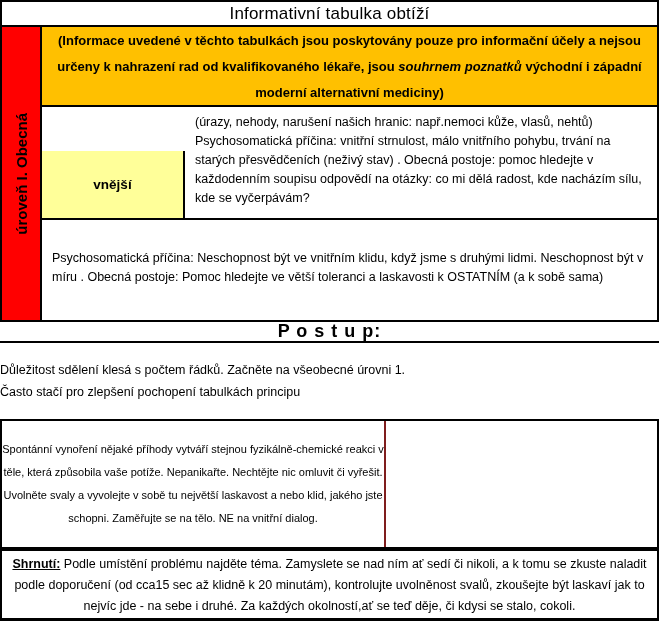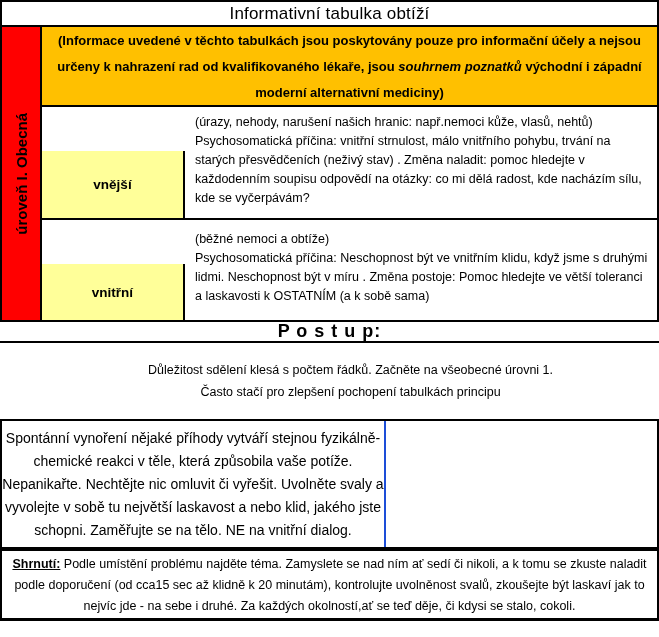--- a/index.html
+++ b/index.html
@@ -102,42 +102,41 @@
     font-weight: bold;
     font-size: 18px;
     letter-spacing: 1px;
   }
 
   
   .instruction-row {
     height: 76px;
     display: flex;
     flex-direction: column;
-    align-items: center;
+    align-items: flex-start;
     justify-content: center;
     font-size: 12.5px;
     line-height: 22px;
     text-align: center;
-    padding-left: 42px;
   }
 
   
   .two-col {
     height: 130px;
     border: 2px solid #000;
     display: flex;
   }
   .col-left {
     width: 384px;
-    border-right: 2px solid #1d4ed8;
-    display: flex;
-    align-items: center;
-    justify-content: center;
-    text-align: center;
-    font-size: 14px;
+    border-right: 2px solid #7f1d1d;
+    display: flex;
+    align-items: center;
+    justify-content: center;
+    text-align: center;
+    font-size: 11px;
     line-height: 23px;
     padding: 4px 0;
   }
   .col-right {
     flex: 1;
     display: flex;
     align-items: center;
     justify-content: center;
     text-align: center;
     font-size: 12.5px;
@@ -179,31 +178,27 @@
       <div class="disclaimer">
         <div class="inner"><span>(Informace uvedené v  těchto tabulkách jsou poskytovány pouze pro informační účely a nejsou určeny k nahrazení rad od kvalifikovaného lékaře, jsou </span><span class="ital">souhrnem poznatků</span><span>  východní i západní moderní alternativní mediciny)</span></div>
       </div>
 
       <div class="body-row r1">
         <div class="row-label">
           <span>vnější</span>
         </div>
         <div class="row-content">
           <div>(úrazy, nehody, narušení našich hranic: např.nemoci kůže, vlasů, nehtů)</div>
-          <div><span class="u">Psychosomatická příčina: </span><span> vnitřní strnulost, málo vnitřního pohybu, trvání na starých přesvědčeních (neživý stav) .</span><span class="u"> Změna naladit</span><span>: pomoc hledejte v každodenním soupisu odpovědí na otázky: co mi dělá radost, kde nacházím sílu, kde se vyčerpávám?</span></div>
+          <div><span class="u">Psychosomatická příčina: </span><span> vnitřní strnulost, málo vnitřního pohybu, trvání na starých přesvědčeních (neživý stav) .</span><span class="u"> Obecná postoje</span><span>: pomoc hledejte v každodenním soupisu odpovědí na otázky: co mi dělá radost, kde nacházím sílu, kde se vyčerpávám?</span></div>
         </div>
       </div>
 
       <div class="body-row r2">
-        <div class="row-label">
-          <span>vnitřní</span>
-        </div>
         <div class="row-content">
-          <div>(běžné nemoci a obtíže)</div>
-          <div><span class="u">Psychosomatická příčina</span><span>:  Neschopnost být ve vnitřním klidu, když jsme s druhými lidmi. Neschopnost být v míru . </span><span class="u">Změna postoje: </span><span> Pomoc hledejte ve větší toleranci a laskavosti k OSTATNÍM (a k sobě sama)</span></div>
+          <div><span class="u">Psychosomatická příčina</span><span>:  Neschopnost být ve vnitřním klidu, když jsme s druhými lidmi. Neschopnost být v míru . </span><span class="u">Obecná postoje: </span><span> Pomoc hledejte ve větší toleranci a laskavosti k OSTATNÍM (a k sobě sama)</span></div>
         </div>
       </div>
 
     </div>
   </div>
 
   <div class="postup-row">
     <span>P o s t u p:</span>
   </div>
 

